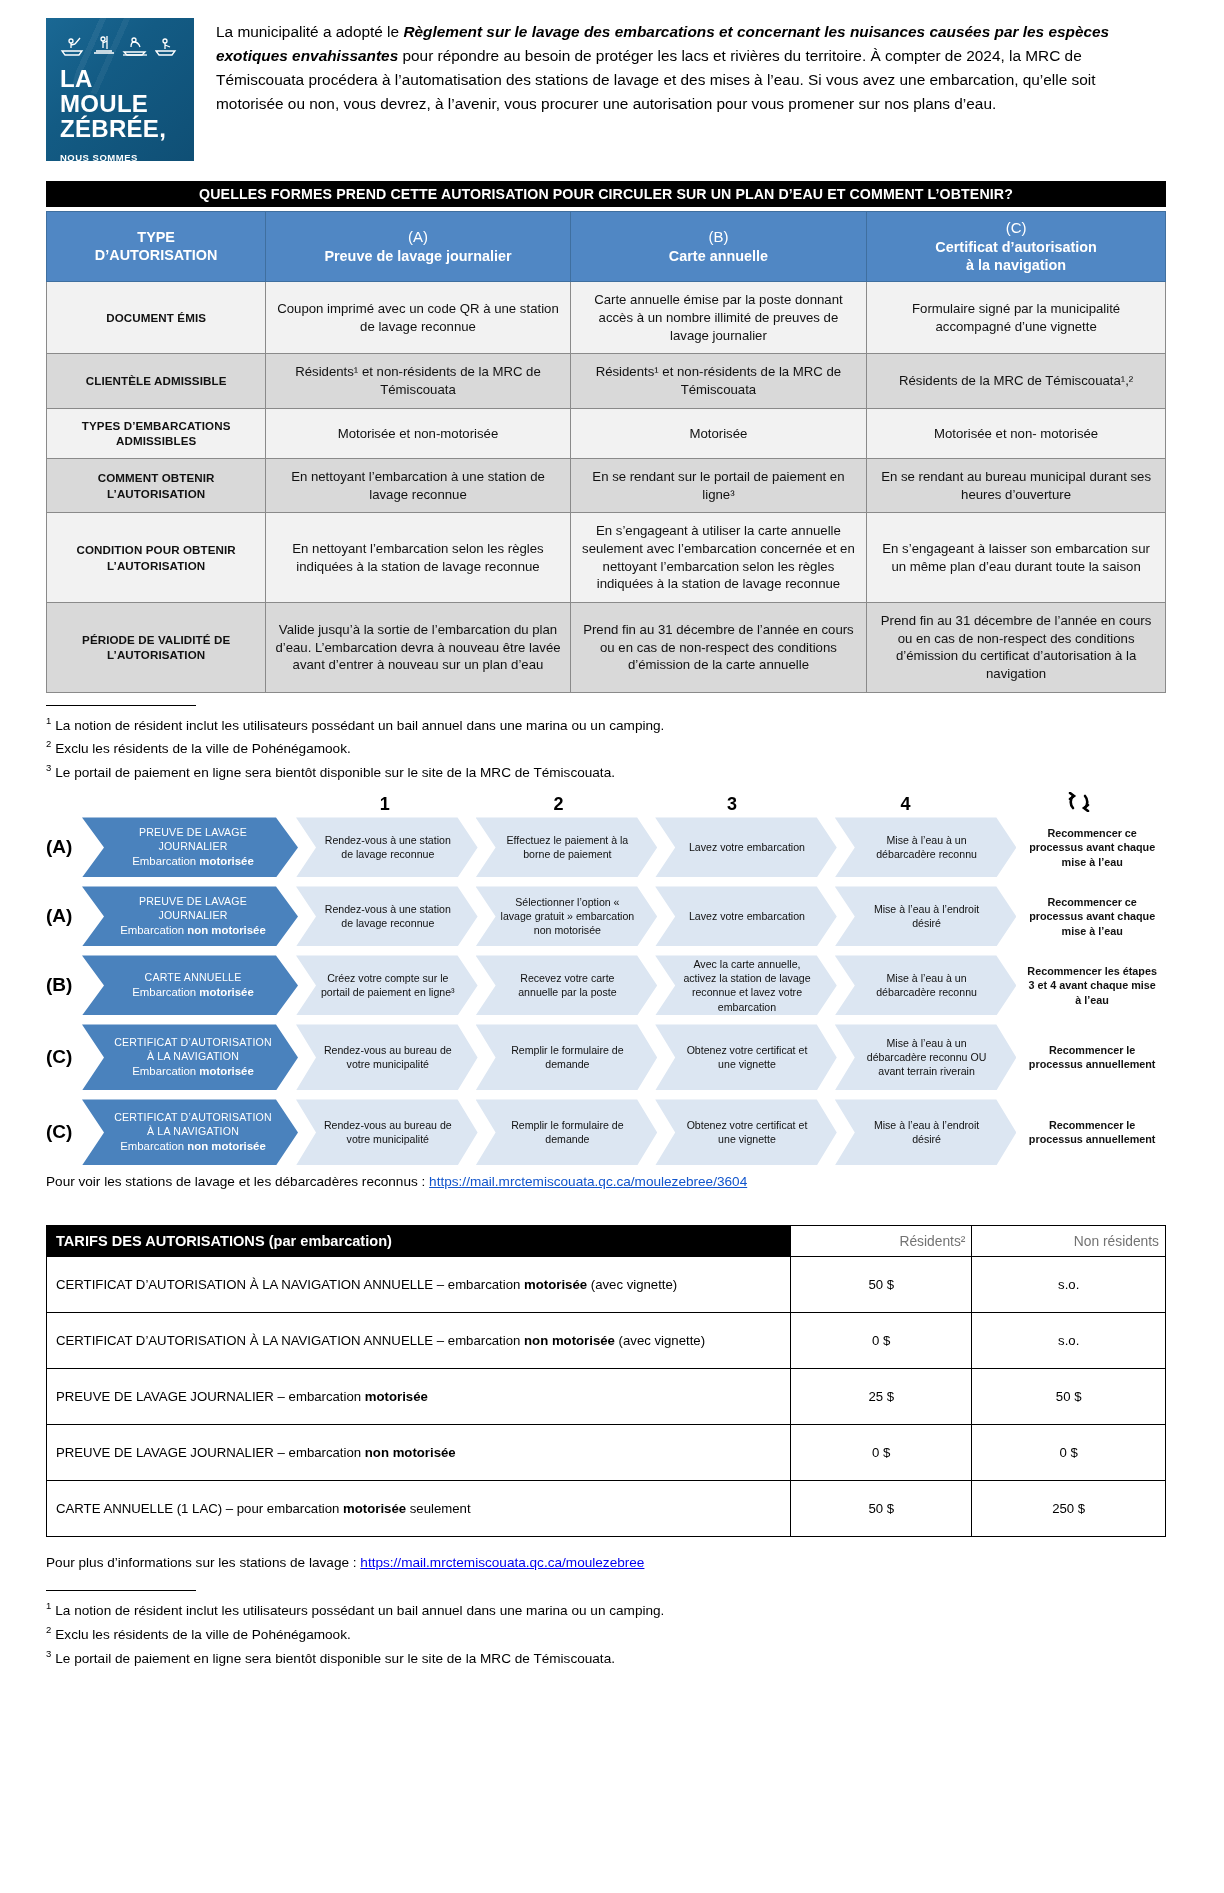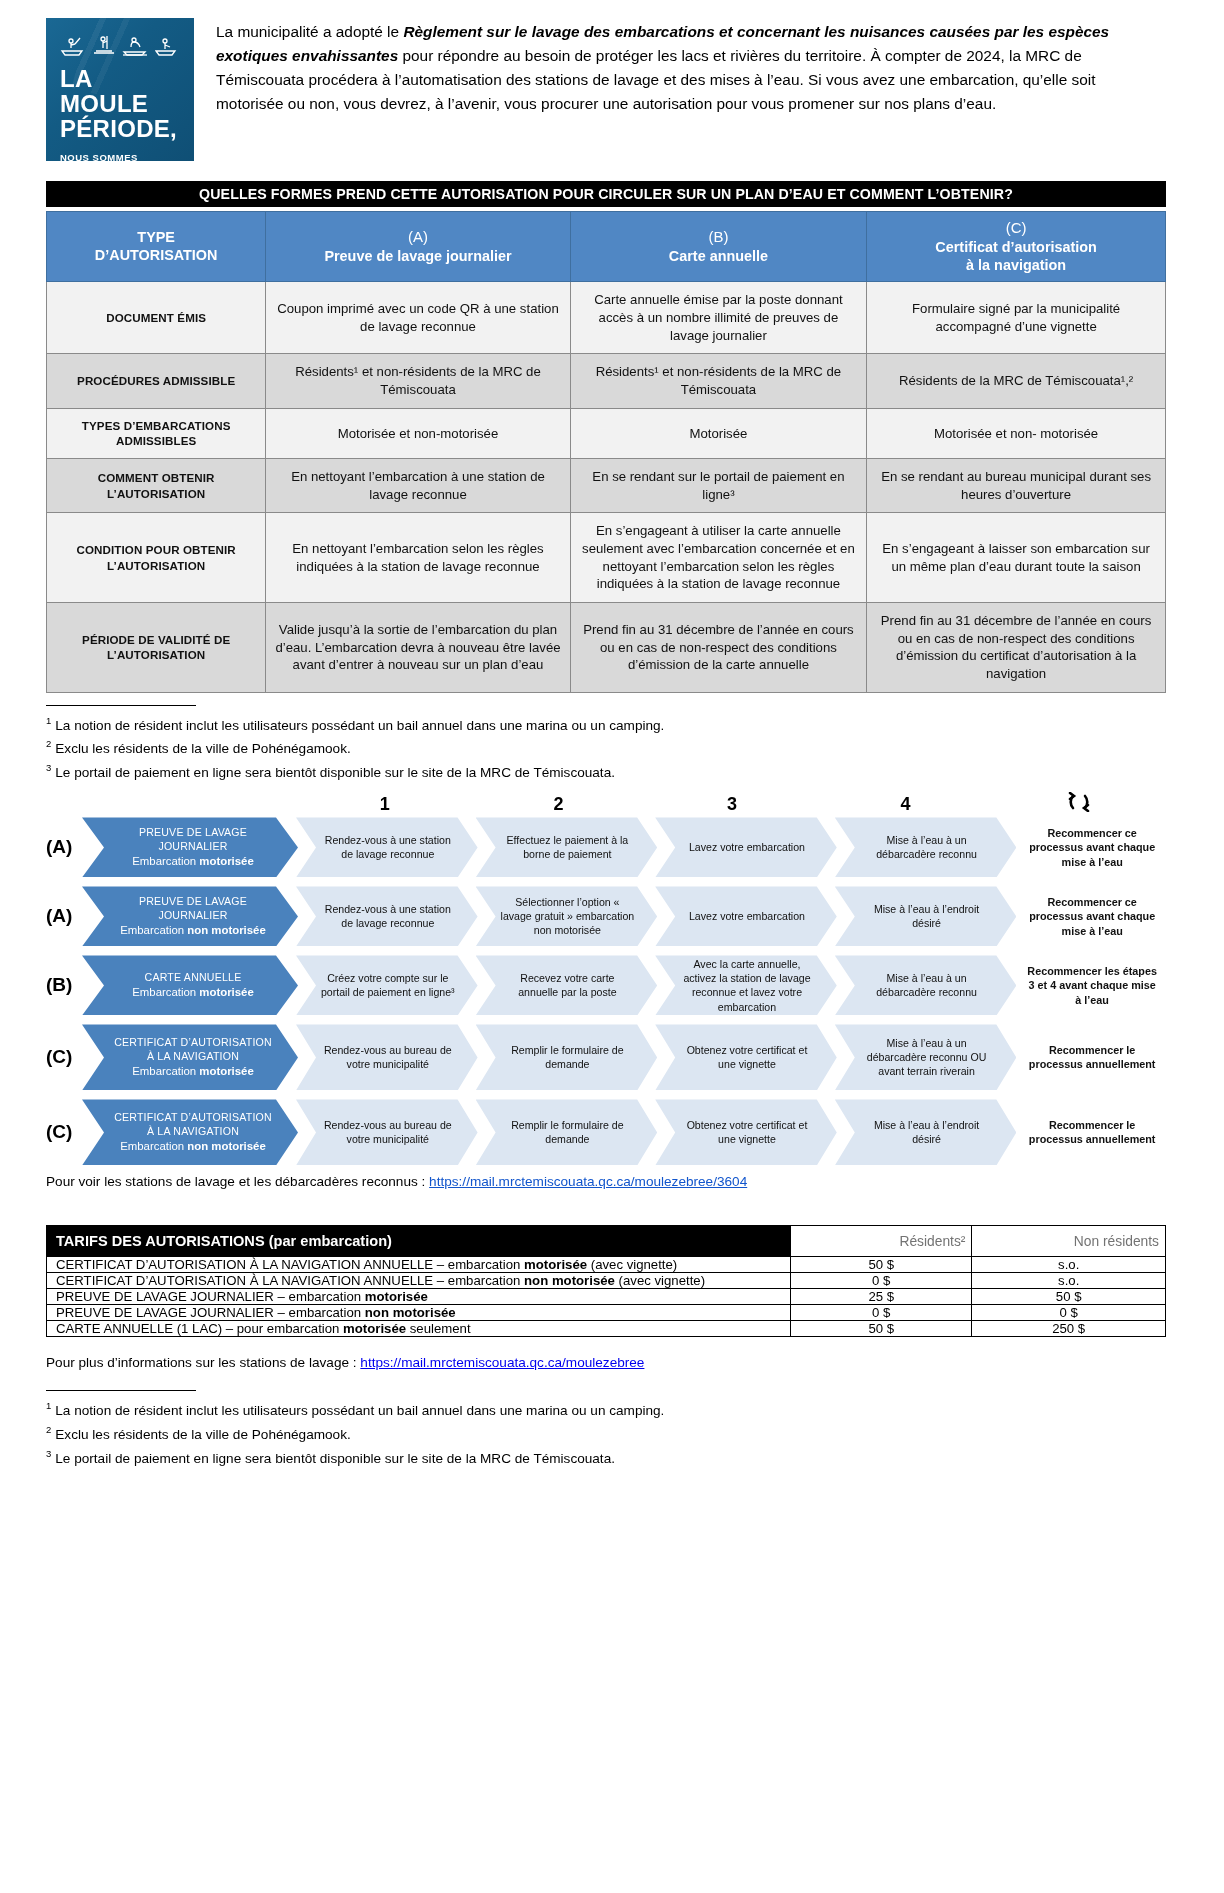--- a/index.html
+++ b/index.html
@@ -94,21 +94,21 @@
   }
   .chev.last { background:transparent; clip-path:none; font-weight:bold; font-size:10.8px; padding:2px 6px 2px 10px;}
 
   .linkline { font-size:13.6px; margin-top: 8px; }
   .linkline a { color:#1155cc; text-decoration:underline; }
 
   
   table.tt { width:100%; border-collapse:collapse; table-layout:fixed; margin-top:36px; }
   table.tt th.hb { background:#000; color:#fff; text-align:left; font-weight:bold; font-size:14.6px; padding:7px 9px; border:1px solid #000;}
   table.tt th.hw { background:#fff; color:#737373; font-weight:normal; font-size:13.8px; padding:7px 6px; border:1px solid #000; text-align:right;}
-  table.tt td { border:1px solid #000; font-size:13.2px; padding:0 9px; }
+  table.tt td { border:1px solid #000; font-size:13.2px; padding:20px 9px; }
   table.tt td.c { text-align:center; }
   table.tt td b { font-weight:bold; }
 
   .linkline2 { font-size:13.6px; margin-top: 18px; }
 
   .fn-wrap2 { margin-top: 20px; }
 </style>
 </head>
 <body>
 
@@ -141,21 +141,21 @@
           </svg>
         <svg width="22" height="24" viewBox="0 0 22 24">
             <g fill="none" stroke="#ffffff" stroke-width="1.3">
               <path d="M1 17h19l-3 4H4z"></path>
               <circle cx="10" cy="7" r="2"></circle>
               <path d="M10 9v6M10 11l5 2"></path>
             </g>
           </svg>
       </div>
       <div class="logo-title">LA MOULE</div>
-      <div class="logo-title">PÉRIODE,</div>
+      <div class="logo-title">ZÉBRÉE,</div>
       <div class="logo-sub1">NOUS SOMMES</div>
 
     </div>
     <div class="intro">
       <span>La municipalité a adopté le </span><b>Règlement sur le lavage des embarcations et concernant les nuisances causées par les espèces exotiques envahissantes</b><span> pour répondre au besoin de protéger les lacs et rivières du territoire. À compter de 2024, la MRC de Témiscouata procédera à l’automatisation des stations de lavage et des mises à l’eau. Si vous avez une embarcation, qu’elle soit motorisée ou non, vous devrez, à l’avenir, vous procurer une autorisation pour vous promener sur nos plans d’eau.</span>
     </div>
   </div>
 
   <div class="banner sec1">QUELLES FORMES PREND CETTE AUTORISATION POUR CIRCULER SUR UN PLAN D’EAU ET COMMENT L’OBTENIR?</div>
 
@@ -188,21 +188,21 @@
       </tr>
     </thead>
     <tbody>
       <tr class="lt">
         <td class="rowhead">DOCUMENT ÉMIS</td>
         <td>Coupon imprimé avec un code QR à une station de lavage reconnue</td>
         <td>Carte annuelle émise par la poste donnant accès à un nombre illimité de preuves de lavage journalier</td>
         <td>Formulaire signé par la municipalité accompagné d’une vignette</td>
       </tr>
       <tr class="dk">
-        <td class="rowhead">PROCÉDURES ADMISSIBLE</td>
+        <td class="rowhead">CLIENTÈLE ADMISSIBLE</td>
         <td>Résidents¹ et non-résidents de la MRC de Témiscouata</td>
         <td>Résidents¹ et non-résidents de la MRC de Témiscouata</td>
         <td>Résidents de la MRC de Témiscouata¹,²</td>
       </tr>
       <tr class="lt" style="height:48px">
         <td class="rowhead">TYPES D’EMBARCATIONS ADMISSIBLES</td>
         <td>Motorisée et non-motorisée</td>
         <td>Motorisée</td>
         <td>Motorisée et non- motorisée</td>
       </tr>

